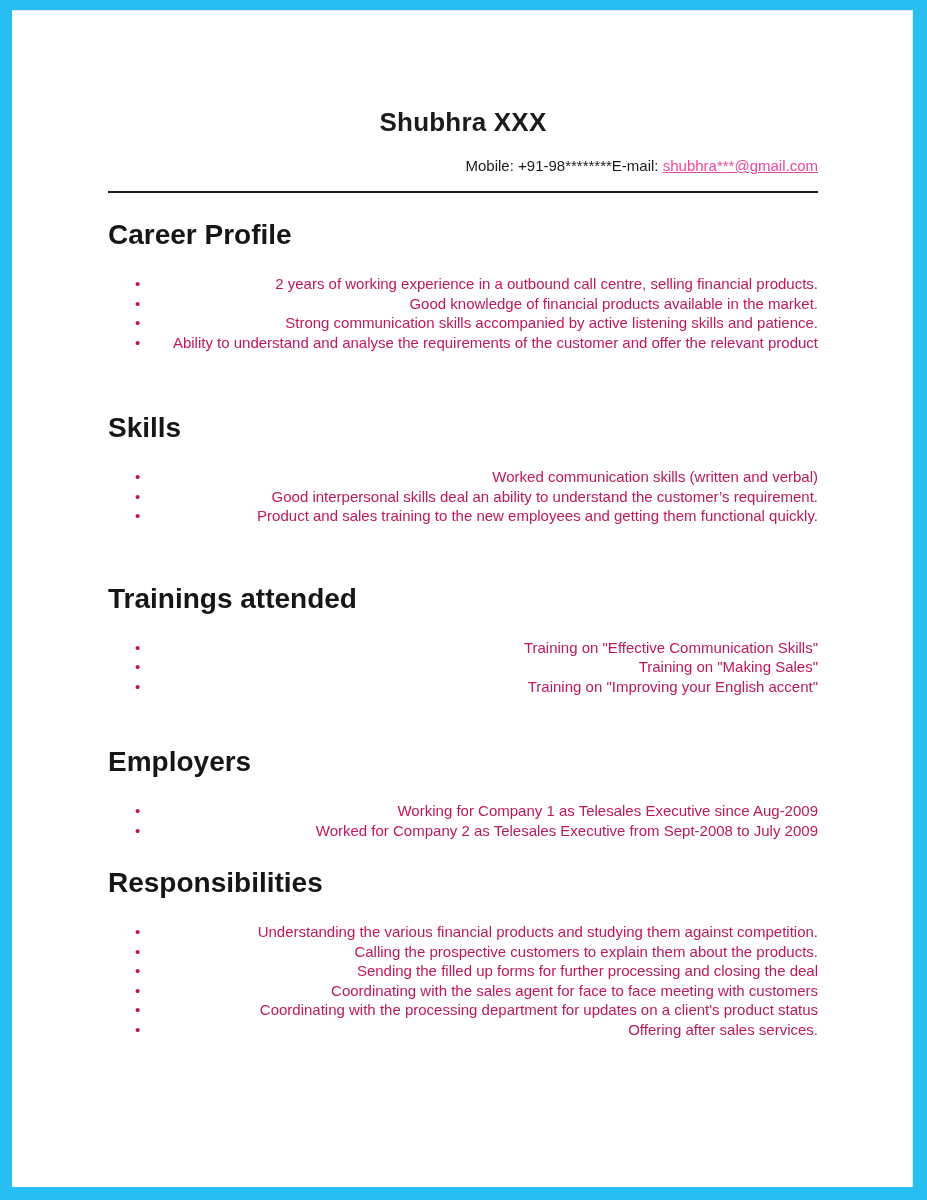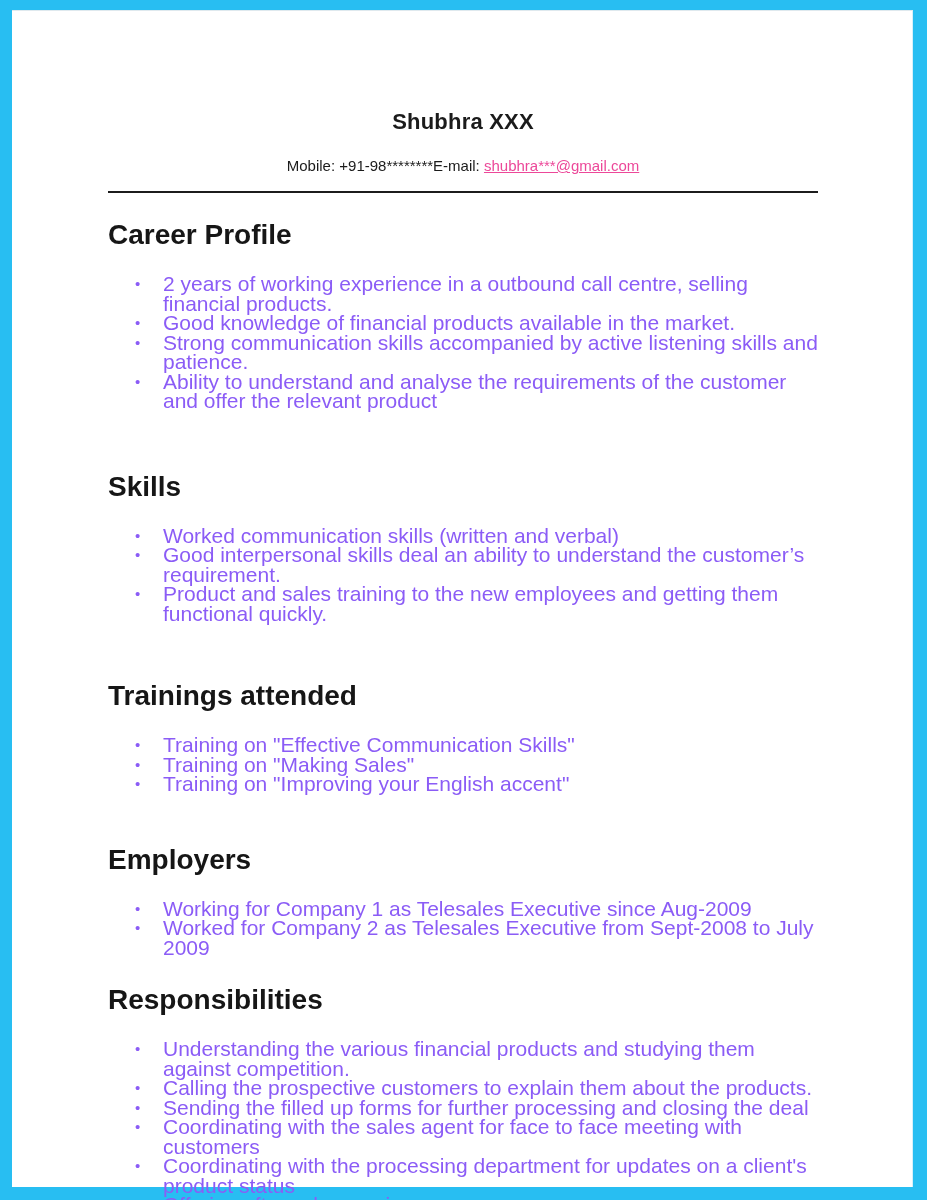--- a/index.html
+++ b/index.html
@@ -25,30 +25,30 @@
     box-shadow: inset 0 1px 0 #dfe9ee, inset -1px 0 0 #d6f0fb;
   }
   .content {
     position: absolute;
     left: 96px;
     right: 95px;
     top: 0;
   }
   .page-title {
     margin: 100px 0 0 0;
-    font-size: 22px;
+    font-size: 26px;
     font-weight: bold;
     text-align: center;
     line-height: 24px;
     letter-spacing: 0.2px;
   }
   .contact-row {
     margin-top: 22px;
     display: flex;
-    justify-content: center;
+    justify-content: flex-end;
     align-items: baseline;
     font-size: 15px;
     line-height: 19px;
   }
   .email-link {
     text-decoration: underline;
     cursor: pointer;
   }
   .header-divider {
     border: none;
@@ -70,23 +70,24 @@
     color: #161616;
   }
   .bullet-list {
     list-style: none;
     margin: 23px 0 0 0;
     padding: 0 0 0 27px;
   }
   .bullet-item {
     position: relative;
     padding-left: 28px;
-    font-size: 21px;
+    font-size: 15px;
     line-height: 19.5px;
-    color: #8b5cf6;
+    color: #be185d;
+    text-align: right;
   }
   .bullet-item::before {
     content: "\2022";
     position: absolute;
     left: 0;
     top: 0;
     font-size: 15px;
   }
 </style>
 </head>

